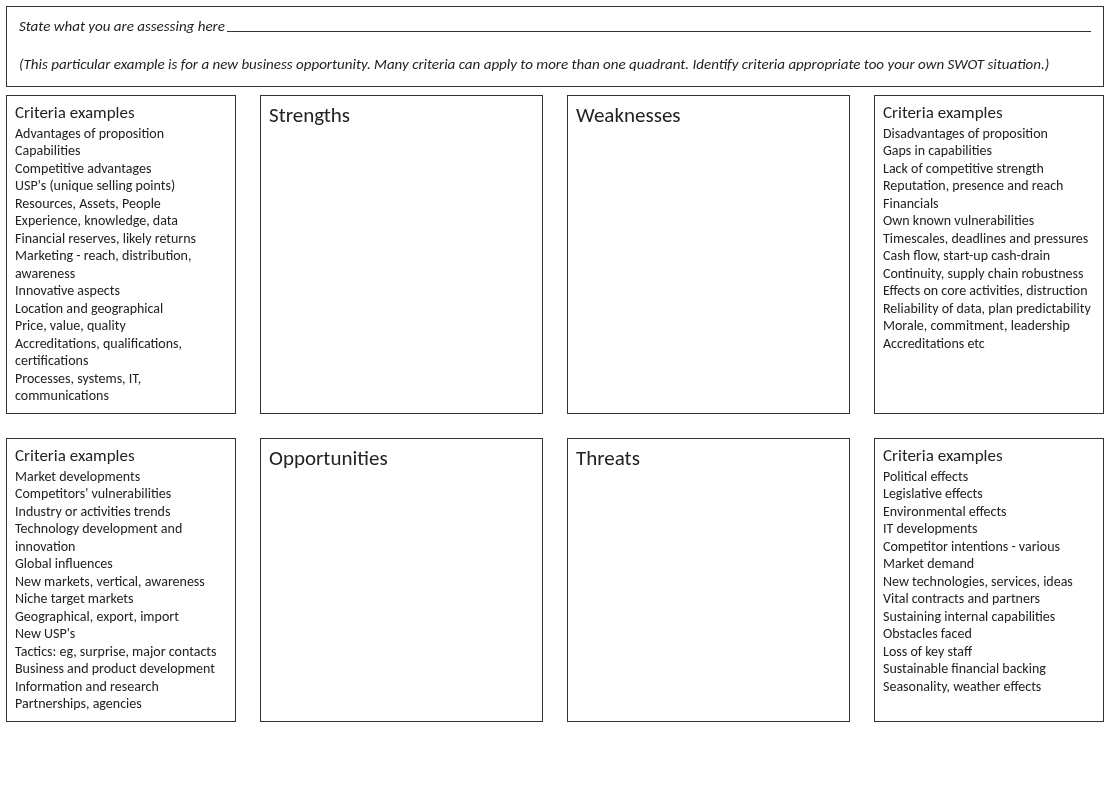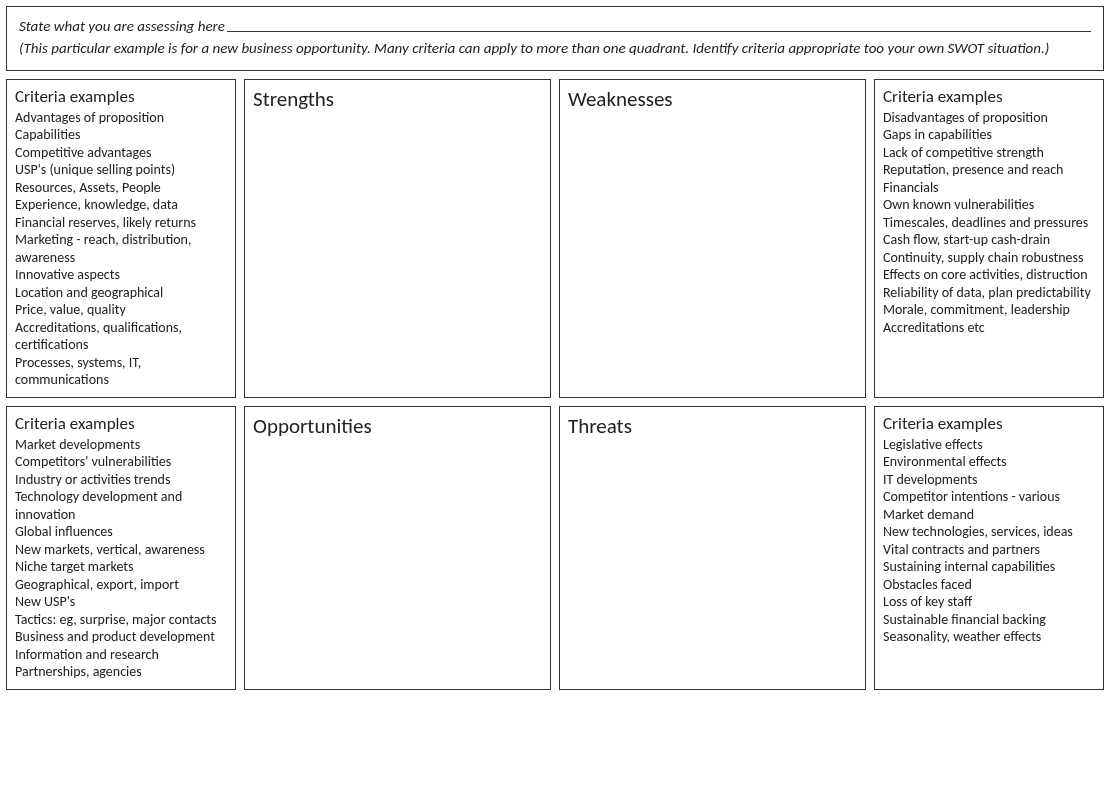--- a/index.html
+++ b/index.html
@@ -20,21 +20,21 @@
     }
     .title {
       font-size: 21px;
       font-weight: normal;
       color: #222;
       margin-bottom: 4px;
     }
     .subtitle-line {
       display: flex;
       align-items: flex-end;
-      margin-bottom: 4px;
+      margin-bottom: 20px;
     }
     .subtitle-label {
       font-style: italic;
       font-size: 15px;
       color: #222;
       white-space: nowrap;
     }
     .subtitle-underline {
       flex: 1;
       border-bottom: 1px solid #333;
@@ -44,21 +44,21 @@
     }
     .description {
       font-style: italic;
       font-size: 15px;
       color: #222;
       line-height: 1.25;
     }
     .grid {
       display: grid;
       grid-template-columns: 230px 1fr 1fr 230px;
-      gap: 8px;
+      gap: 24px;
     }
     .cell {
       border: 1px solid #333;
       padding: 6px 8px 8px 8px;
       min-height: 150px;
     }
     .cell-heading {
       font-size: 17px;
       font-weight: normal;
       color: #222;
@@ -161,20 +161,21 @@
     <div class="main-heading">Opportunities</div>
   </div>
 
   <div class="cell">
     <div class="main-heading">Threats</div>
   </div>
 
   <div class="cell">
     <div class="cell-heading">Criteria examples</div>
     <div class="item-list">
+        <div>Political effects</div>
         <div>Legislative effects</div>
         <div>Environmental effects</div>
         <div>IT developments</div>
         <div>Competitor intentions - various</div>
         <div>Market demand</div>
         <div>New technologies, services, ideas</div>
         <div>Vital contracts and partners</div>
         <div>Sustaining internal capabilities</div>
         <div>Obstacles faced</div>
         <div>Loss of key staff</div>

